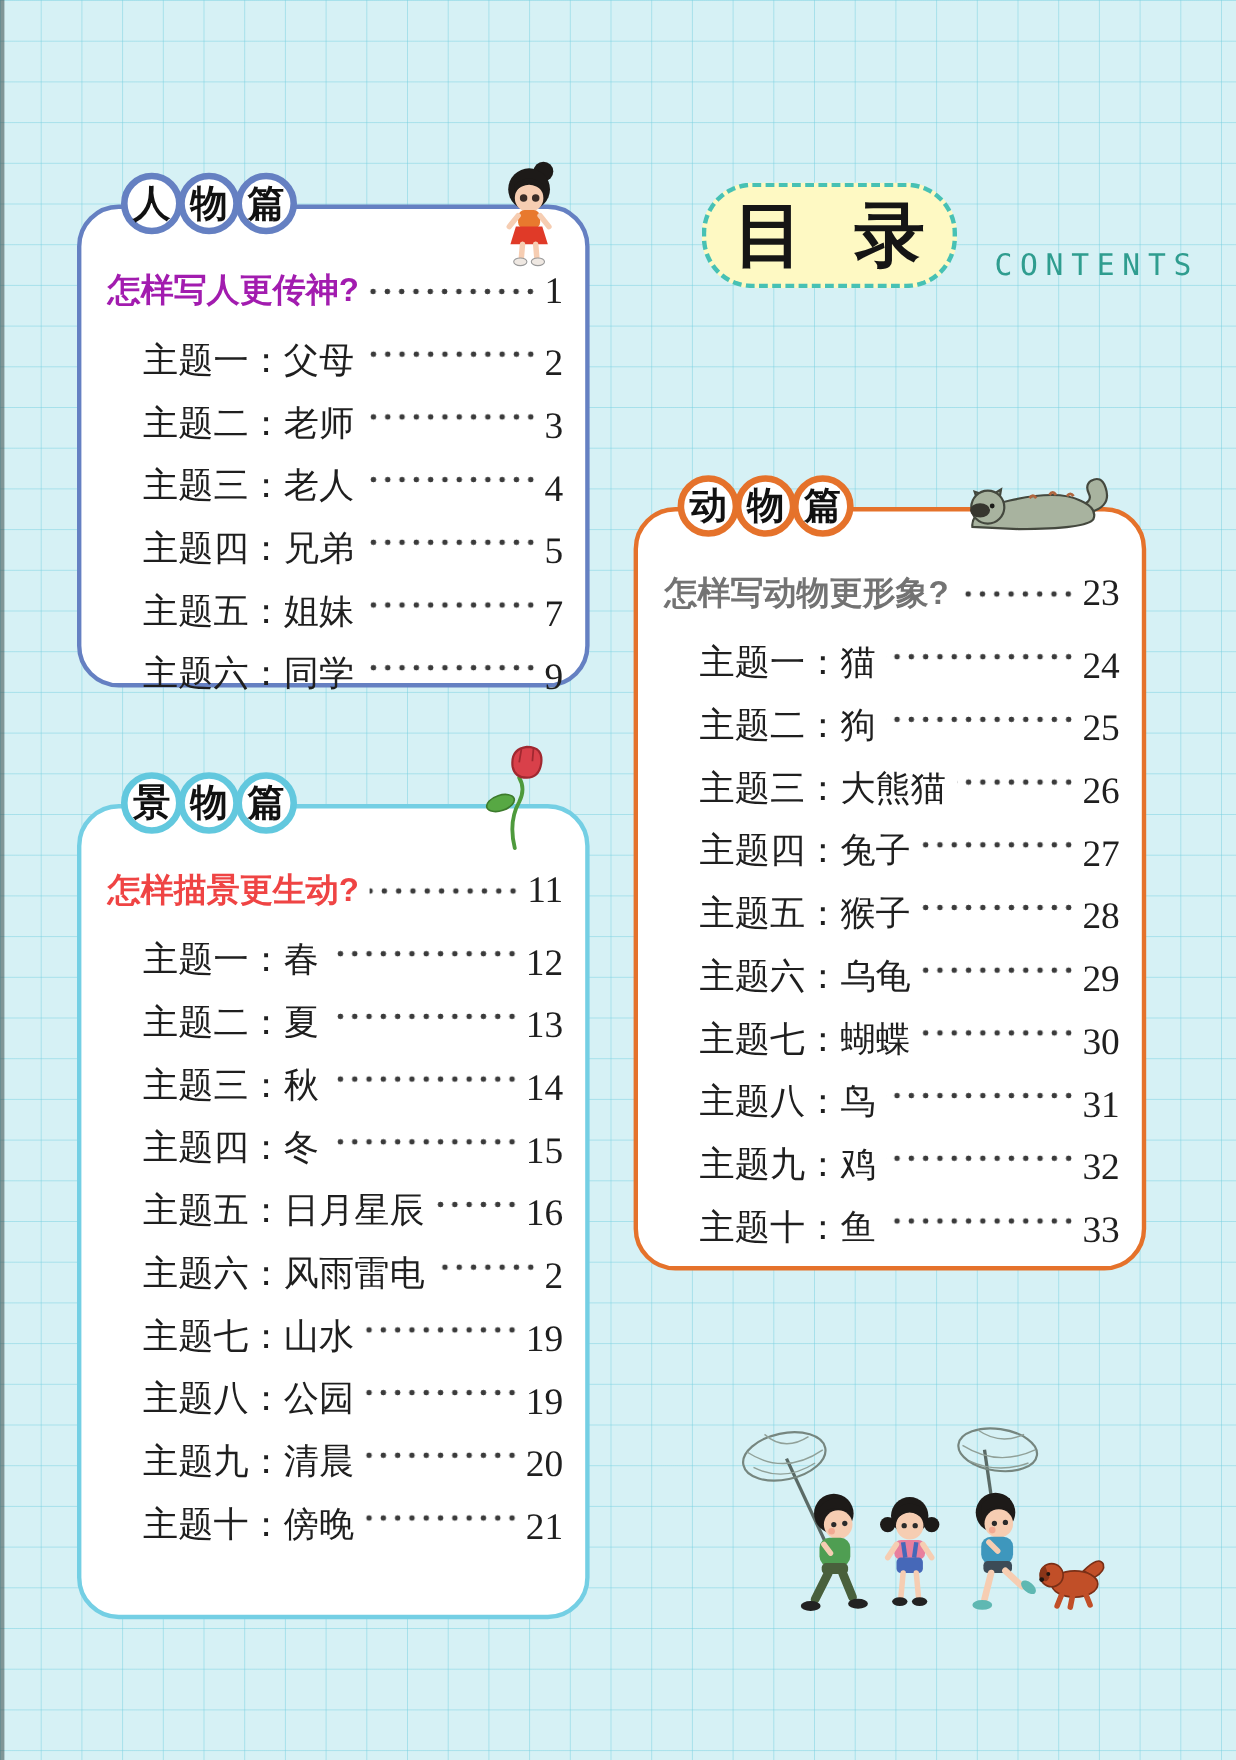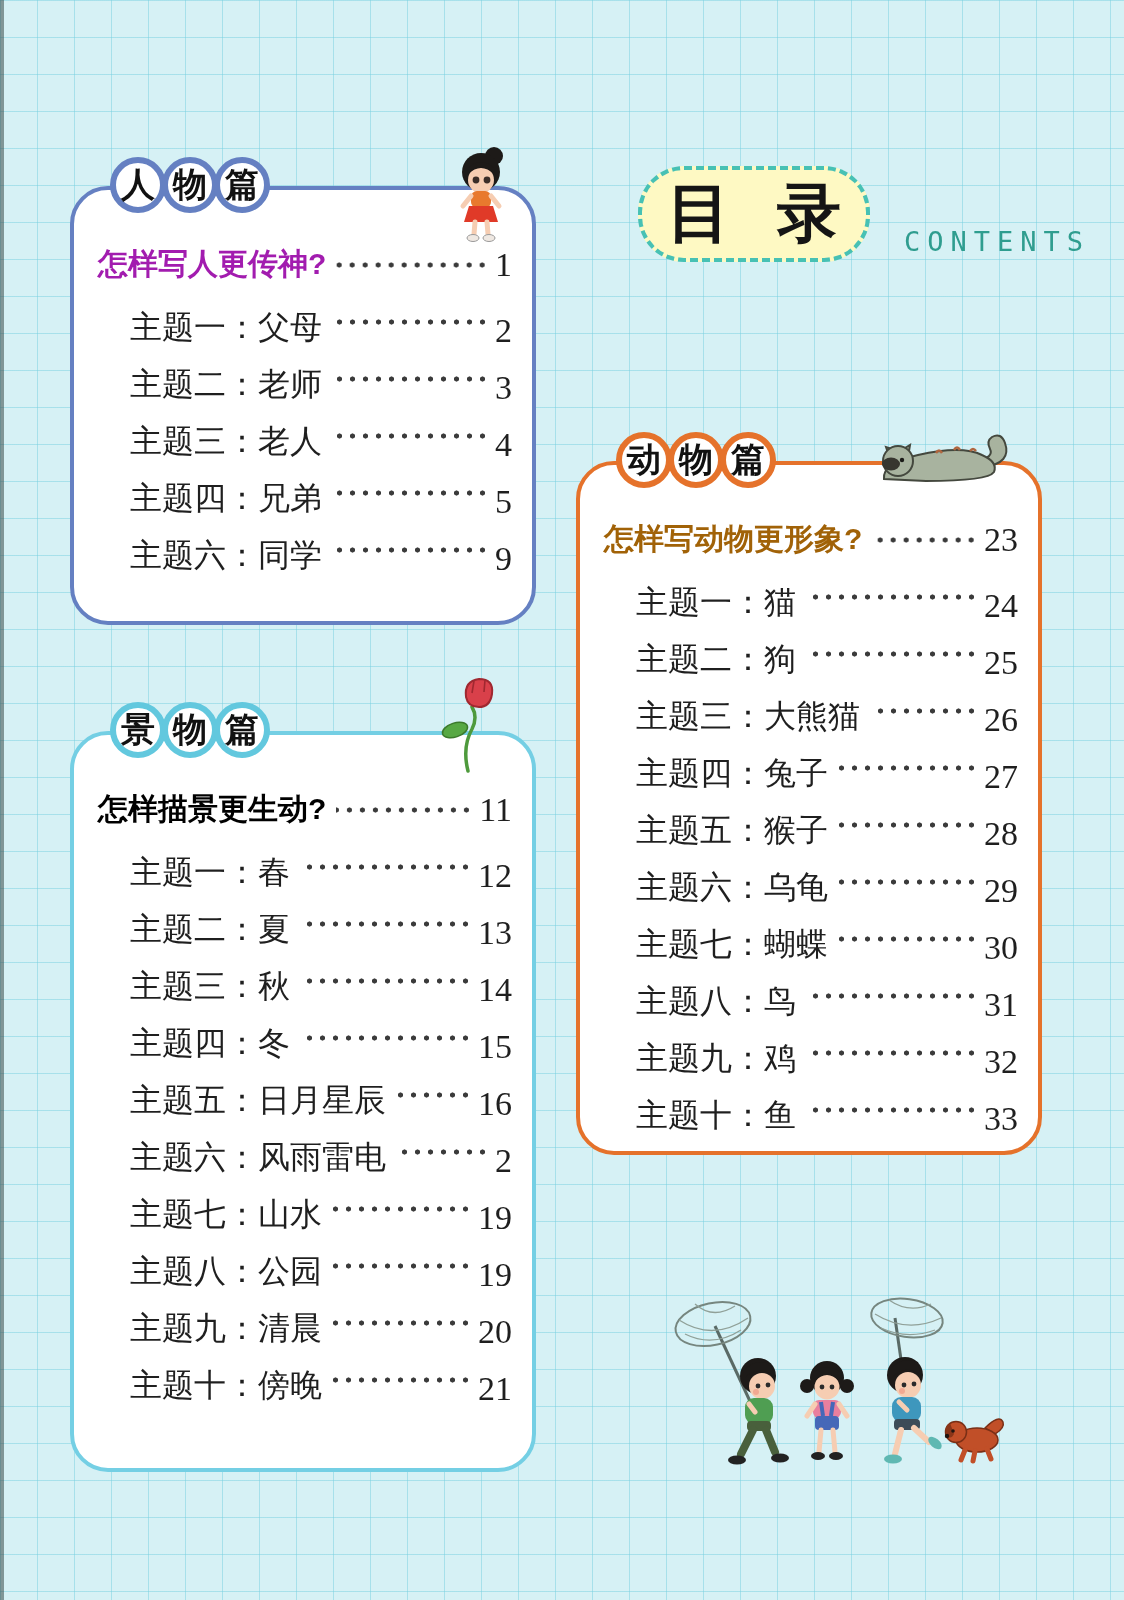--- a/index.html
+++ b/index.html
@@ -54,22 +54,22 @@
   .box-inner { padding:46px 18px 0 24px; }
   .row { height:57px; display:flex; align-items:center; padding-right:2px; }
   .row.intro { padding-left:0; }
   .row.item  { padding-left:32px;align-items:flex-end; }
 
   .intro .lbl {
     font-size:30px; font-weight:bold; white-space:nowrap;
     font-family:"Liberation Sans", sans-serif;
   }
   .box-people  .intro .lbl { color:#a21caf; }
-  .box-scenery .intro .lbl { color:#000000; }
-  .box-animals .intro .lbl { color:#a16207; }
+  .box-scenery .intro .lbl { color:#ef4444; }
+  .box-animals .intro .lbl { color:#737373; }
 
   .item .lbl {
     font-size:32px; color:#1f1f1f; white-space:nowrap;
     font-family:"Liberation Serif","DejaVu Serif", serif;
   }
   .leader {
     flex:1; height:8px; margin:0 6px 0 10px; align-self:center;
     background-image:radial-gradient(circle, #3b3b3b 2.3px, transparent 2.8px);
     background-size:13px 8px; background-position:right center; background-repeat:repeat-x;
   }
@@ -138,20 +138,25 @@
           <span class="lbl">主题三：老人</span>
           <span class="leader"></span>
           <span class="num">4</span>
         </div>
         <div class="row item">
           <span class="lbl">主题四：兄弟</span>
           <span class="leader"></span>
           <span class="num">5</span>
         </div>
         <div class="row item">
+          <span class="lbl">主题五：姐妹</span>
+          <span class="leader"></span>
+          <span class="num">7</span>
+        </div>
+        <div class="row item">
           <span class="lbl">主题六：同学</span>
           <span class="leader"></span>
           <span class="num">9</span>
         </div>
       </div>
   </div>
 </section>
 
 <section class="box box-scenery">
   <div class="badge">

